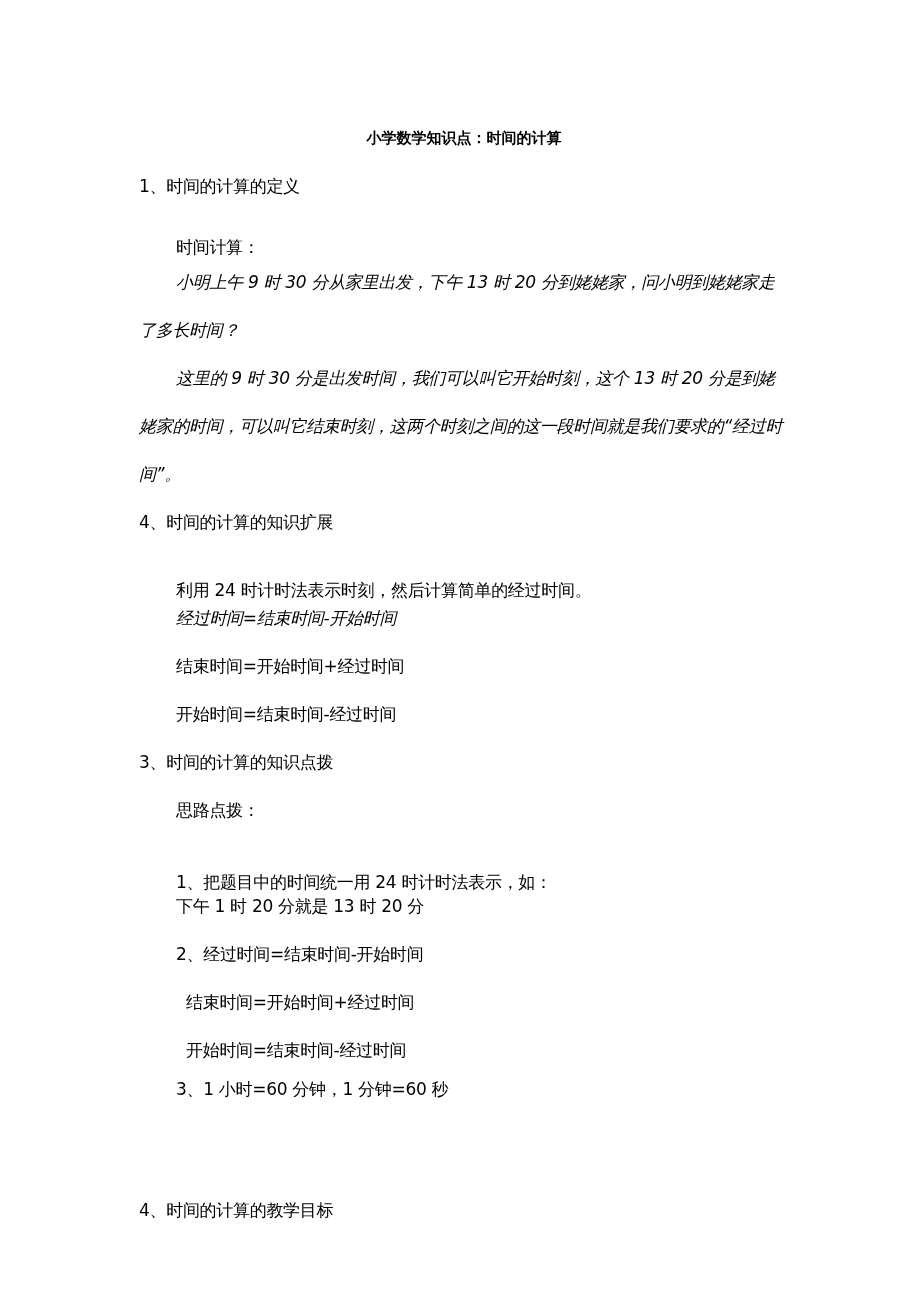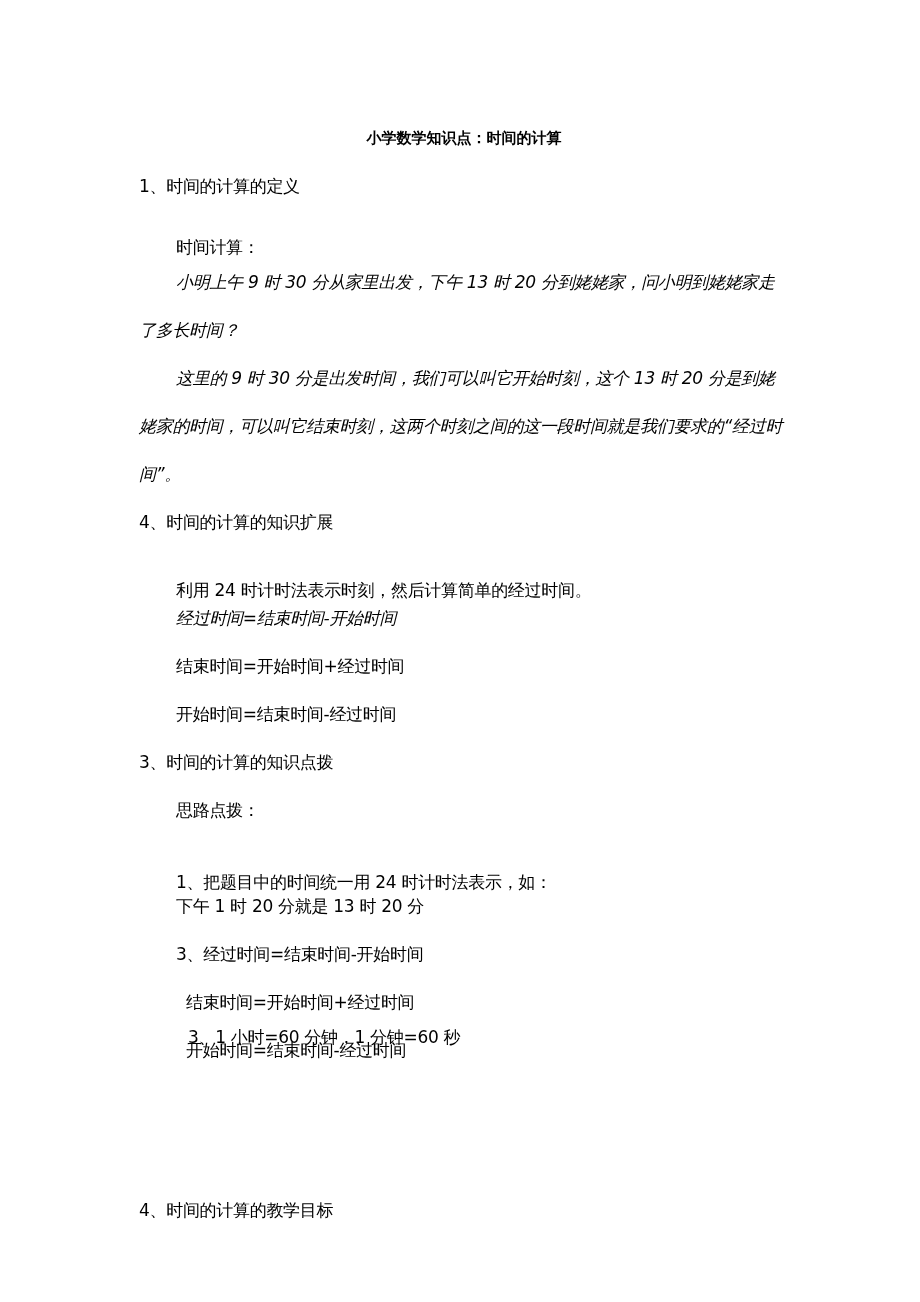--- a/index.html
+++ b/index.html
@@ -69,20 +69,20 @@
   <div class="line" style="top:507px;">4、时间的计算的知识扩展</div>
   <div class="line indent" style="top:555px;margin-top:20px;">利用 24 时计时法表示时刻，然后计算简单的经过时间。</div>
   <div class="line indent" style="top:603px;font-style:italic;">经过时间=结束时间-开始时间</div>
   <div class="line indent" style="top:651px;">结束时间=开始时间+经过时间</div>
   <div class="line indent" style="top:699px;">开始时间=结束时间-经过时间</div>
 
   <div class="line" style="top:747px;">3、时间的计算的知识点拨</div>
   <div class="line indent" style="top:795px;">思路点拨：</div>
   <div class="line indent" style="top:867px;">1、把题目中的时间统一用 24 时计时法表示，如：</div>
   <div class="line indent" style="top:891px;text-align:right;">下午 1 时 20 分就是 13 时 20 分</div>
-  <div class="line indent" style="top:939px;">3、经过时间=结束时间-开始时间</div>
+  <div class="line indent" style="top:939px;">2、经过时间=结束时间-开始时间</div>
   <div class="line indent2" style="top:987px;">结束时间=开始时间+经过时间</div>
   <div class="line indent2" style="top:1035px;">开始时间=结束时间-经过时间</div>
-  <div class="line indent" style="top:1022px;margin-left:12px;">3、1 小时=60 分钟，1 分钟=60 秒</div>
+  <div class="line indent" style="top:1074px;">3、1 小时=60 分钟，1 分钟=60 秒</div>
 
   <div class="line" style="top:1195px;">4、时间的计算的教学目标</div>
 
 </div>
 
 </body></html>

